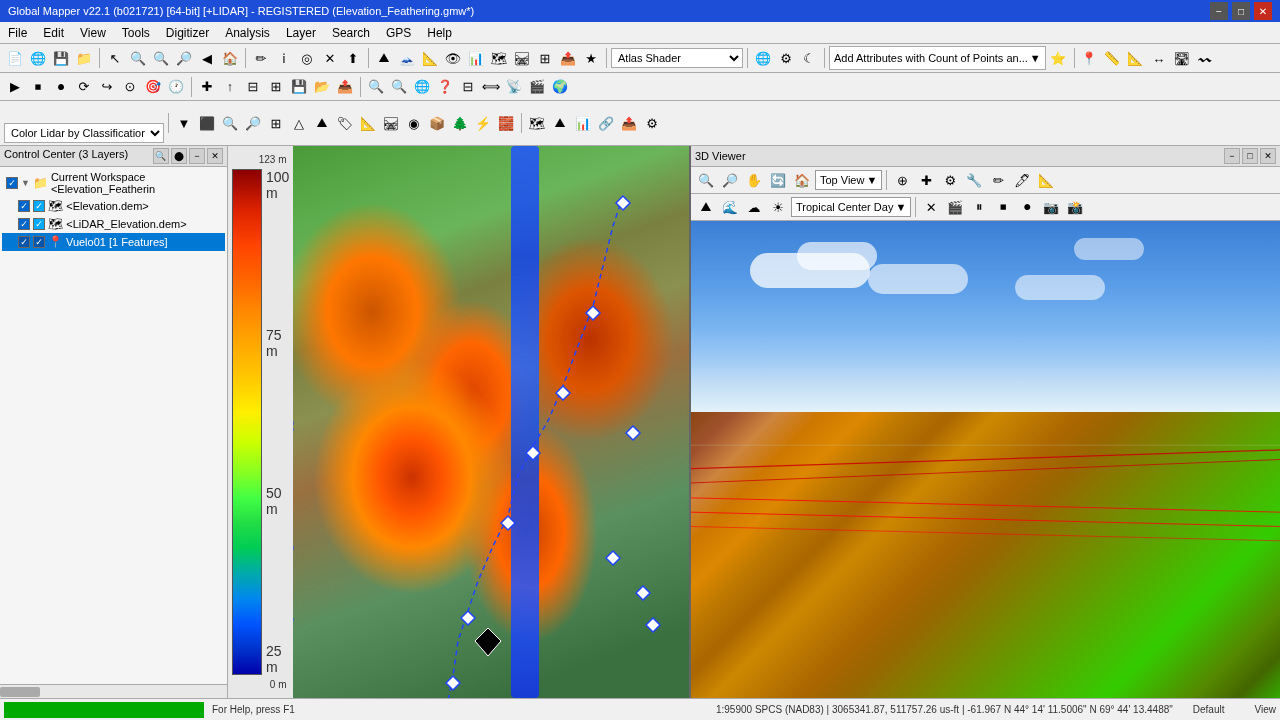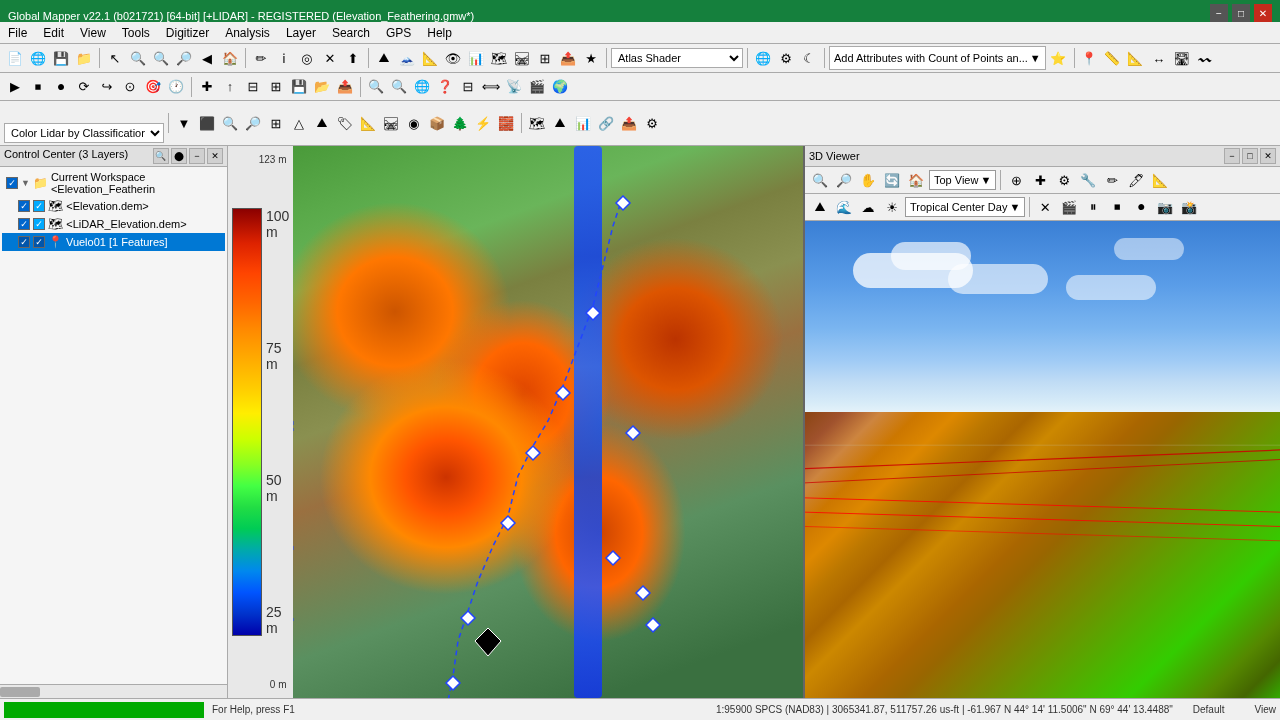--- a/index.html
+++ b/index.html
@@ -1,24 +1,24 @@
 <!DOCTYPE html>
 <html><head>
   <meta charset="utf-8">
   <style>
     * { margin: 0; padding: 0; box-sizing: border-box; }
     body { width: 1280px; height: 720px; overflow: hidden; font-family: 'Segoe UI', Tahoma, sans-serif; font-size: 11px; background: #c0c0c0; }
 
     
     #titlebar {
-      background: #15803d;
+      background: #1d4ed8;
       color: white;
       height: 22px;
       display: flex;
-      align-items: flex-end;
+      align-items: center;
       justify-content: space-between;
       padding: 0 8px;
       font-size: 11px;
     }
     #titlebar .win-controls { display: flex; gap: 4px; }
     #titlebar .win-btn {
       width: 18px; height: 18px; background: #555; border: none; color: white;
       cursor: pointer; font-size: 10px; display: flex; align-items: center; justify-content: center;
     }
     #titlebar .win-btn.close { background: #c42b1c; }
@@ -170,21 +170,20 @@
 
     
     #elevation-scale {
       width: 65px;
       background: #e8e8e8;
       display: flex;
       flex-direction: column;
       align-items: center;
       padding: 8px 4px;
       flex-shrink: 0;
-      gap: 39px;
     }
     .scale-label {
       font-size: 10px;
       color: #333;
       text-align: right;
       width: 60px;
       padding-right: 4px;
     }
 
     
@@ -212,21 +211,21 @@
     
     #route-canvas {
       position: absolute;
       top: 0; left: 0;
       width: 100%; height: 100%;
       pointer-events: none;
     }
 
     
     #viewer-3d {
-      width: 477px;
+      width: 591px;
       border-left: 2px solid #666;
       display: flex;
       flex-direction: column;
       flex-shrink: 0;
     }
     #viewer-3d-header {
       background: #e0e0e0;
       border-bottom: 1px solid #aaa;
       padding: 2px 4px;
       display: flex;

